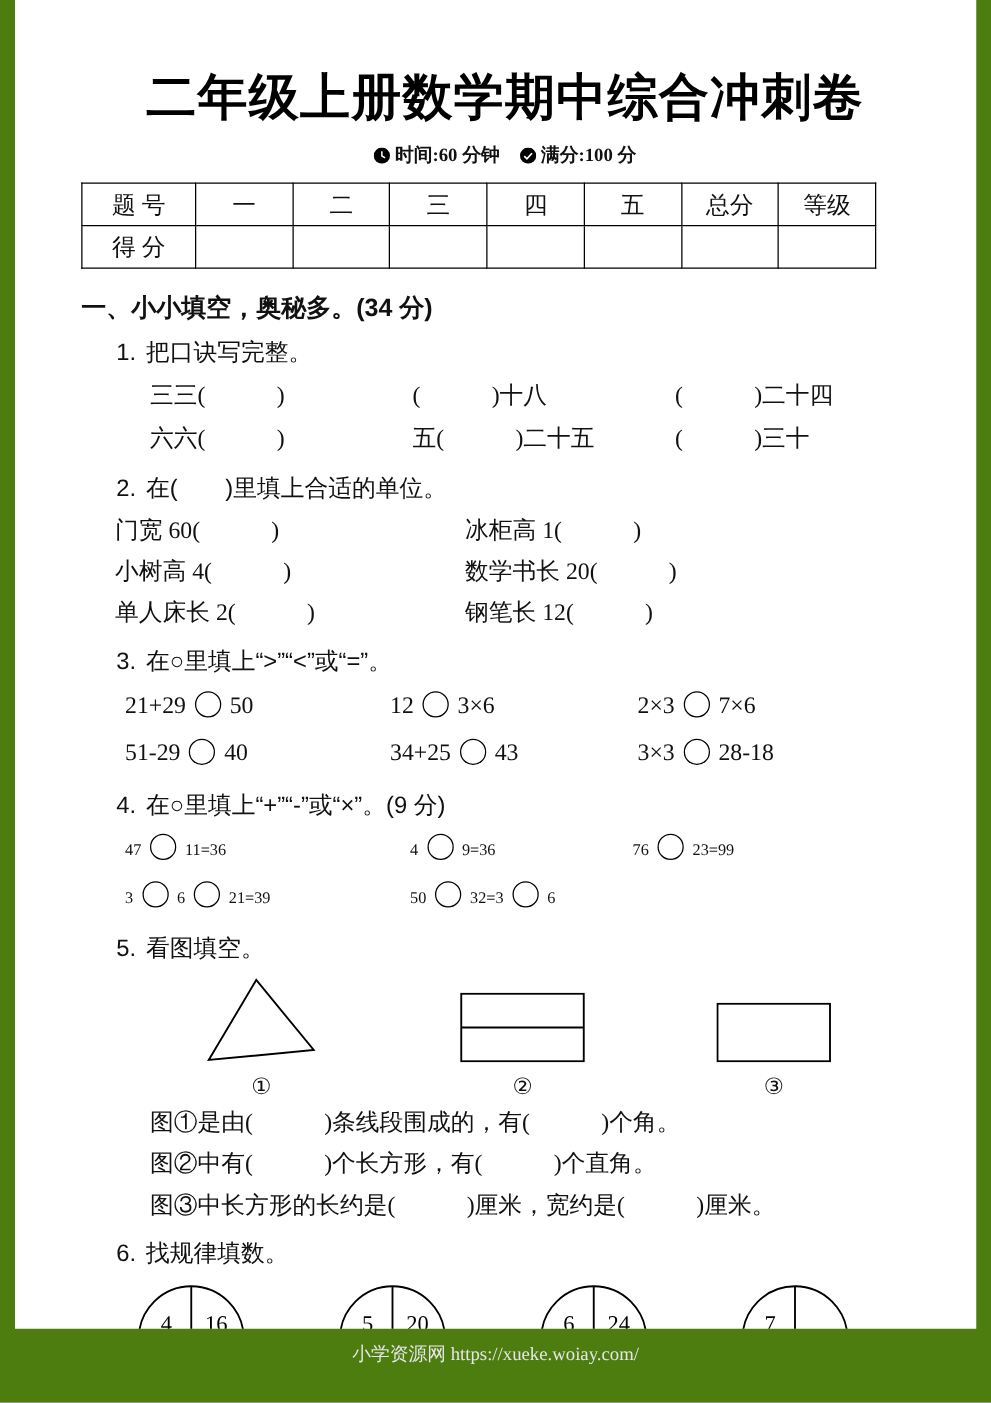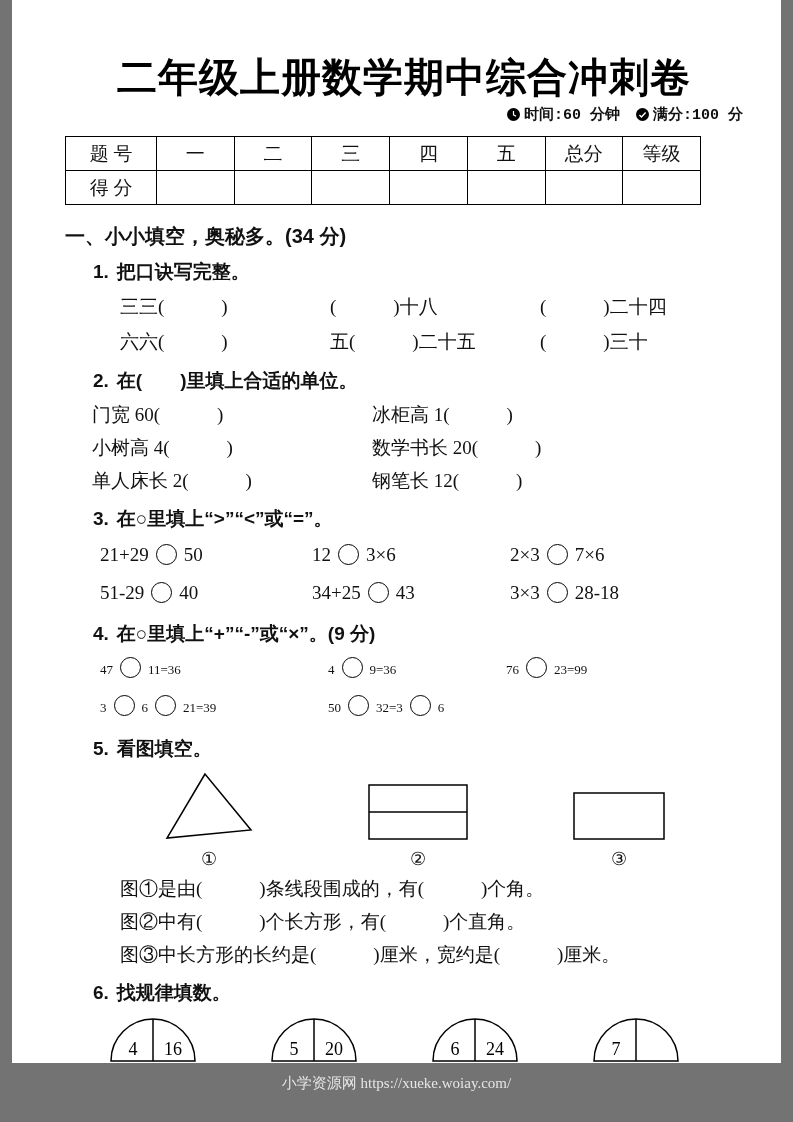--- a/index.html
+++ b/index.html
@@ -1,43 +1,43 @@
 <!DOCTYPE html>
 <html><head>
 <meta charset="utf-8">
 <style>
   html,body { margin:0; padding:0; background:#888; }
   .page {
     position:relative; width:793px; height:1122px; margin:0 auto;
-    background:#737373; overflow:hidden;
+    background:#4d7c0f; overflow:hidden;
     font-family:"Liberation Serif","DejaVu Serif",serif; color:#111;
   }
   .sheet {
     position:absolute; top:0; left:12px; right:12px; bottom:59px;
     background:#ffffff; box-sizing:border-box;
     padding:0 38px 0 53px; overflow:hidden;
   }
   .title {
     margin:50px 0 0; text-align:center;
     font-size:40px; font-weight:900; letter-spacing:1px; color:#000;
   }
   .meta {
-    display:flex; justify-content:flex-end; align-items:center; gap:16px;
-    font-size:15px; font-weight:bold;font-family:Liberation Mono, monospace;
+    display:flex; justify-content:center; align-items:center; gap:16px;
+    margin-top:10px; font-size:15px; font-weight:bold;
   }
   .meta-item { display:inline-flex; align-items:center; gap:4px; }
   .score-table { border-collapse:collapse; margin-top:12px; table-layout:fixed; width:636px; }
   .score-table td { border:1.5px solid #000; height:33px; text-align:center; font-size:19px; padding:0; }
   .score-table td.c0 { width:90px; }
   .sec-heading {
     margin-top:18px; font-size:20px; font-weight:bold;
     font-family:"Liberation Sans","DejaVu Sans",sans-serif;
   }
   .q-stem {
-    margin:9px 0 4px 28px; font-size:19px; font-weight:bold;
+    margin:9px 0 4px 28px; font-size:19px; font-weight:normal;
     font-family:"Liberation Sans","DejaVu Sans",sans-serif;
   }
   .q-num { margin-right:8px; }
   .grid3a { display:grid; grid-template-columns:210px 210px 1fr; margin-left:55px; line-height:35px; font-size:19px; }
   .grid2  { display:grid; grid-template-columns:280px 1fr; margin-left:27px; line-height:33px; font-size:19px; }
   .grid3b { display:grid; grid-template-columns:212px 198px 1fr; margin-left:35px; line-height:38px; font-size:19px; align-items:center; }
   .grid3c { display:grid; grid-template-columns:228px 178px 1fr; margin-left:35px; line-height:38px; font-size:13px; align-items:center; }
   .oc {
     display:inline-block; width:19px; height:19px;
     border:1.5px solid #000; border-radius:50%;

